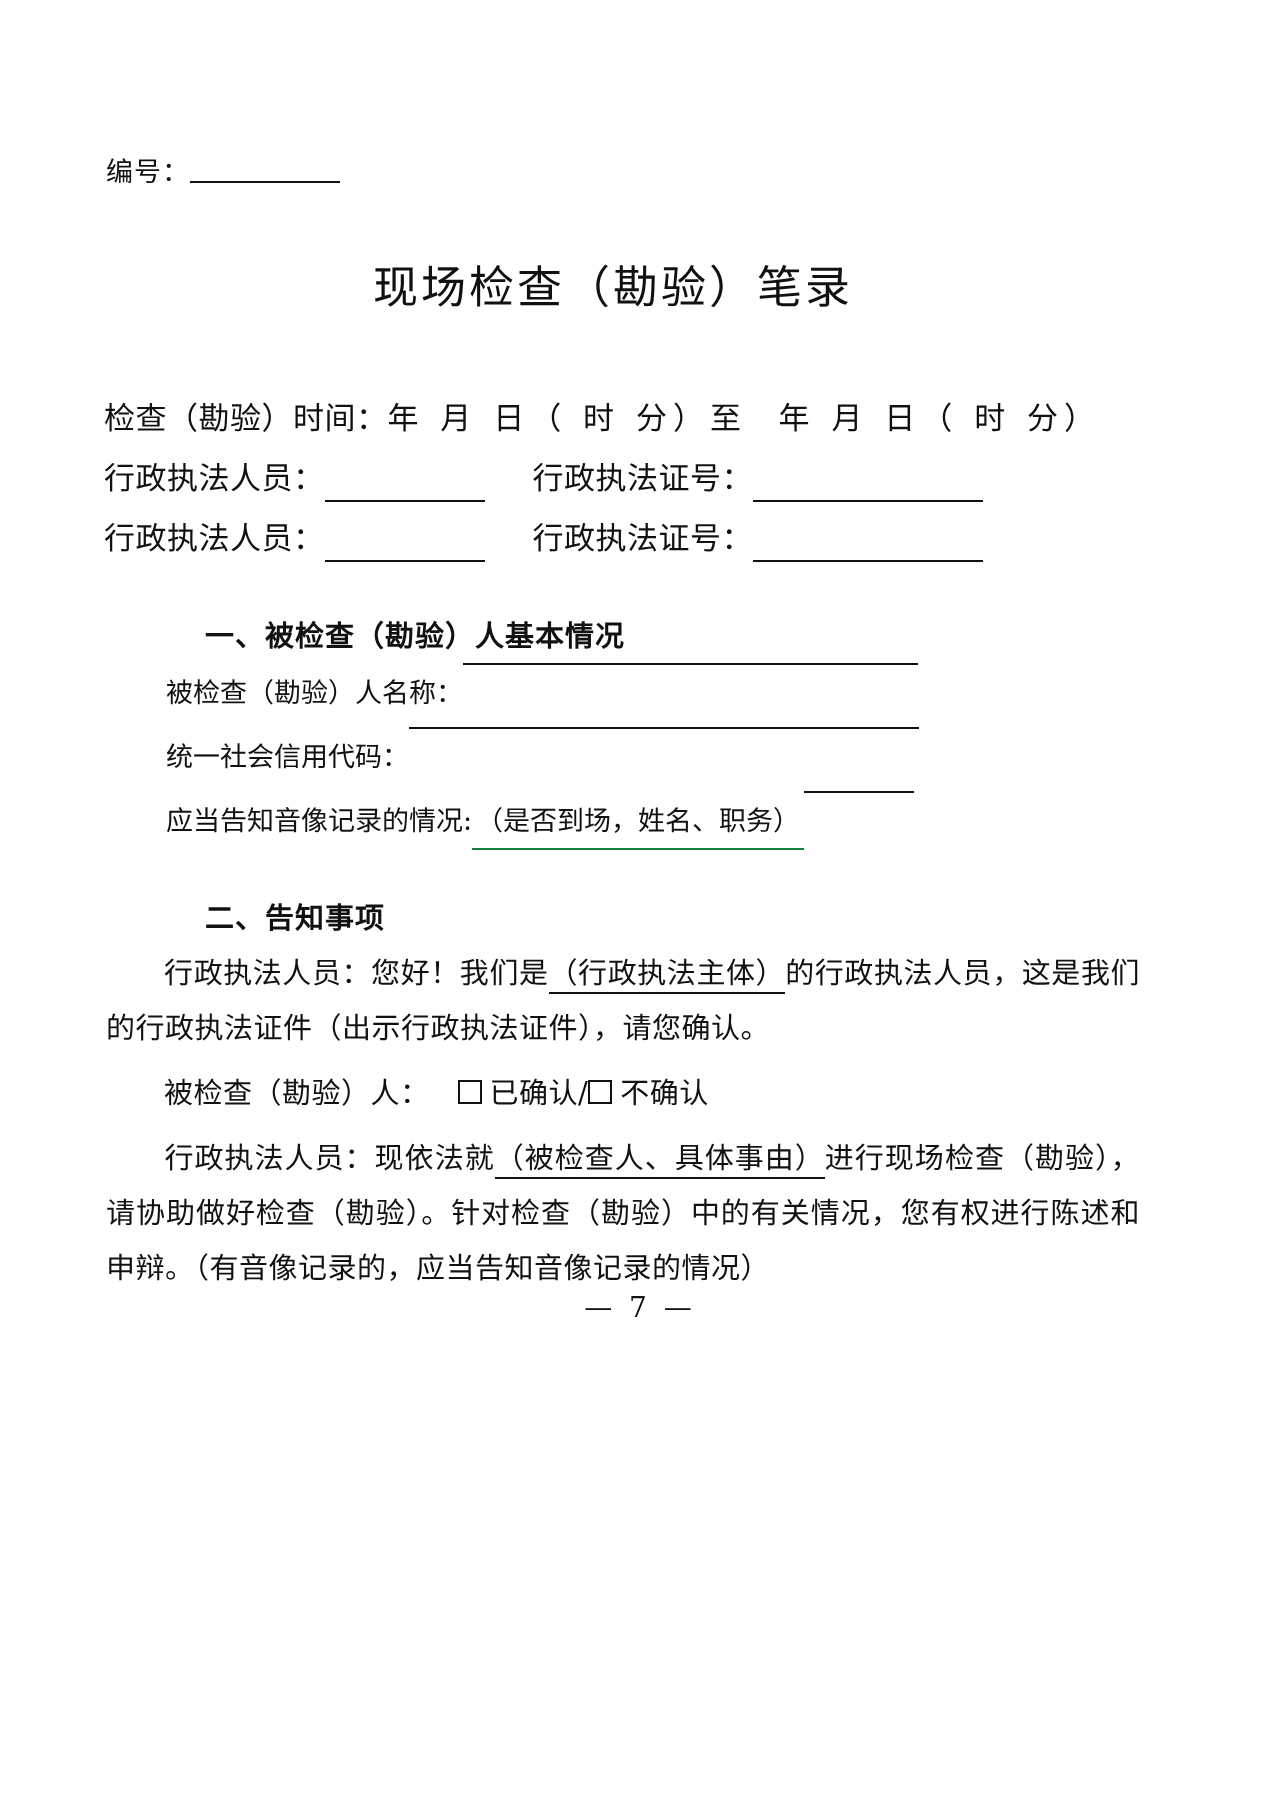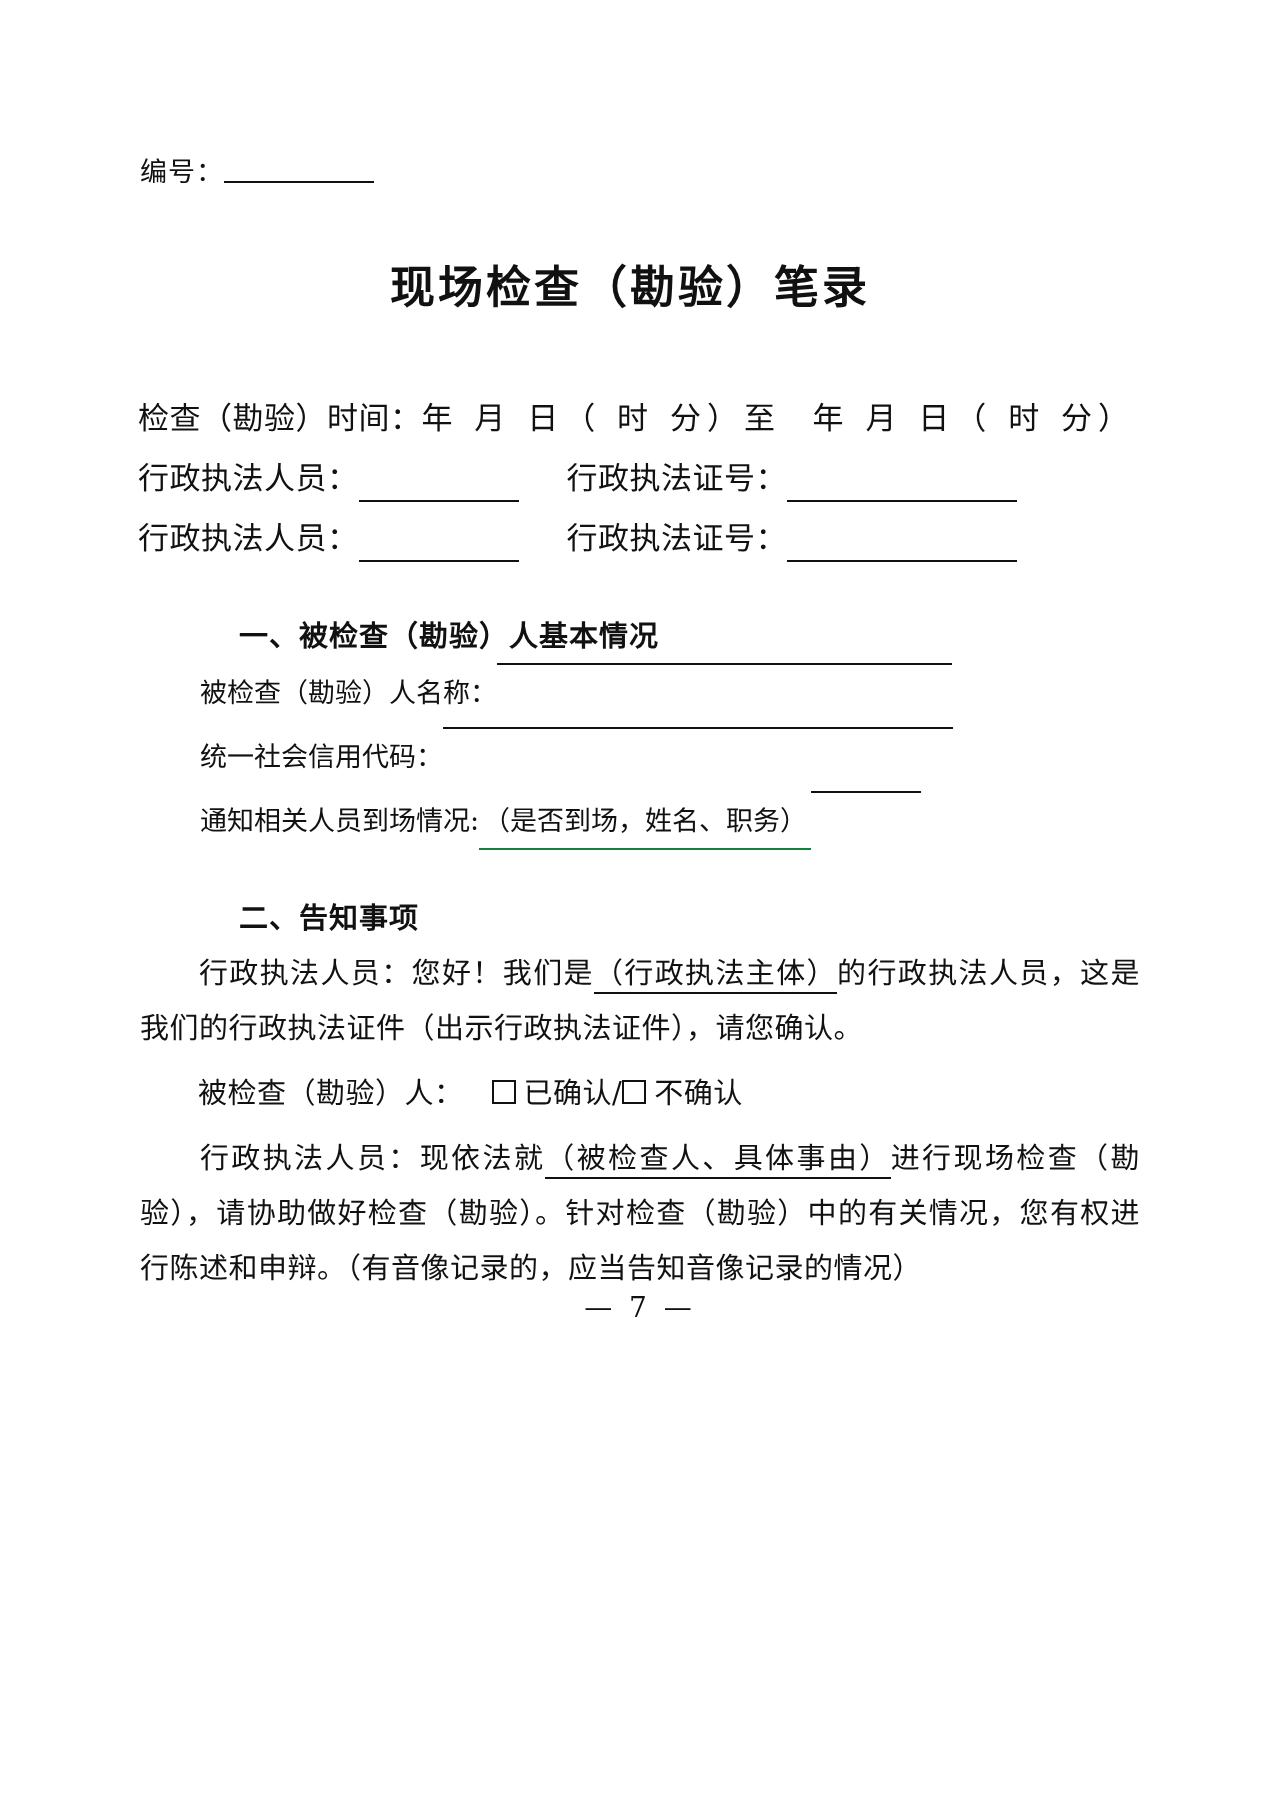--- a/index.html
+++ b/index.html
@@ -14,21 +14,21 @@
     color: #111111;
     position: relative;
     overflow: hidden;
   }
   .page {
     position: absolute;
     left: 0; top: 0;
     width: 1280px;
     height: 1402px;
     box-sizing: border-box;
-    padding: 150px 140px 60px 120px;
+    padding: 150px 140px 60px 86px;
   }
 
   .row-no {
     font-size: 27px;
     letter-spacing: 1px;
     margin: 0 0 0 20px;
     display: flex;
     align-items: flex-end;
   }
   .row-no .label { white-space: pre; }
@@ -37,21 +37,21 @@
     border-bottom: 2px solid #111;
     height: 1px;
     vertical-align: baseline;
     position: relative;
     top: -6px;
   }
 
   .doc-title {
     text-align: center;
     font-family: "DejaVu Serif", "Liberation Serif", serif;
-    font-weight: bold;
+    font-weight: normal;
     font-size: 45px;
     letter-spacing: 3px;
     margin: 62px 0 0 0;
   }
 
   .meta-block {
     margin: 72px 0 0 18px;
     font-size: 31px;
     line-height: 60px;
     letter-spacing: 0.5px;
@@ -162,21 +162,21 @@
     <span>被检查（勘验）人名称：</span>
     <span class="blank" style="width:455px;"></span>
   </div>
 
   <div class="sub-line">
     <span>统一社会信用代码：</span>
     <span class="blank" style="width:510px;"></span>
   </div>
 
   <div class="sub-line">
-    <span>通知相关人员到场情况:</span>
+    <span>应当告知音像记录的情况:</span>
     <span class="u-text">（是否到场，姓名、职务）</span>
     <span class="blank" style="width:110px;"></span>
   </div>
 
   <div class="section-head">二、告知事项</div>
 
   <div class="para">
     <span class="indent"></span><span>行政执法人员：您好！我们是</span><span class="u">（行政执法主体）</span><span>的行政执法人员，这是我们的行政执法证件（出示行政执法证件），请您确认。</span>
   </div>
 

